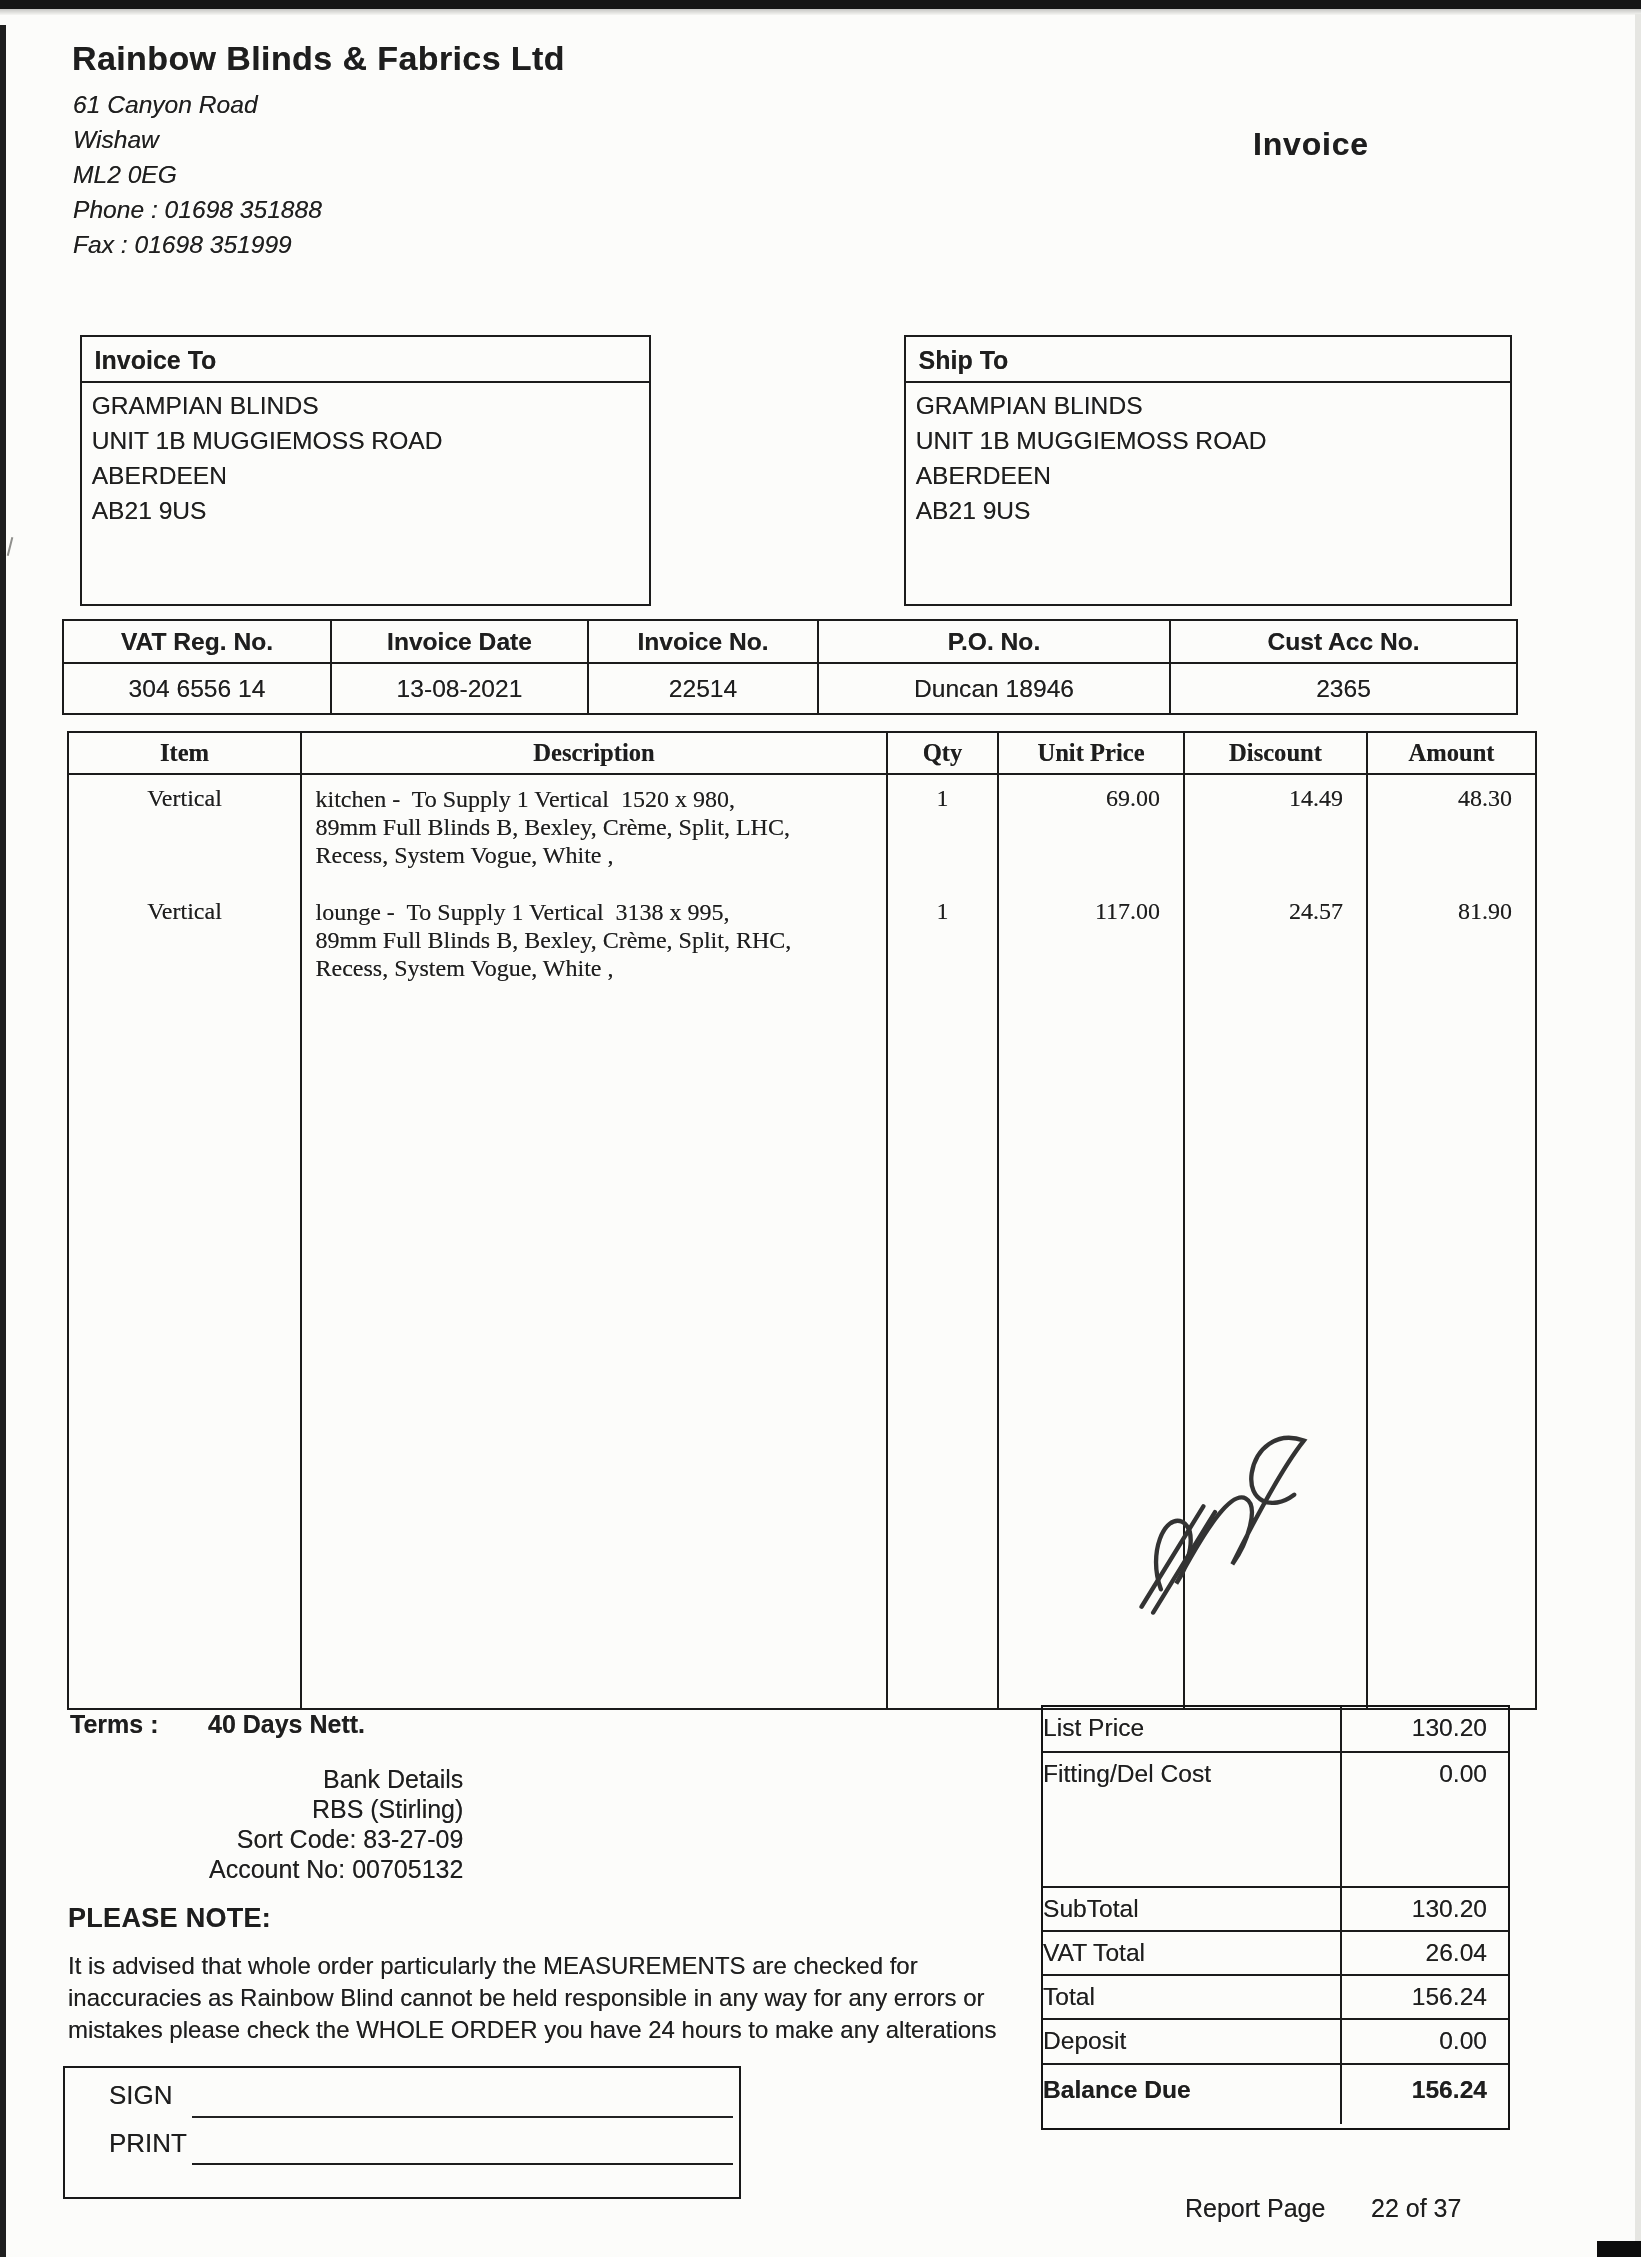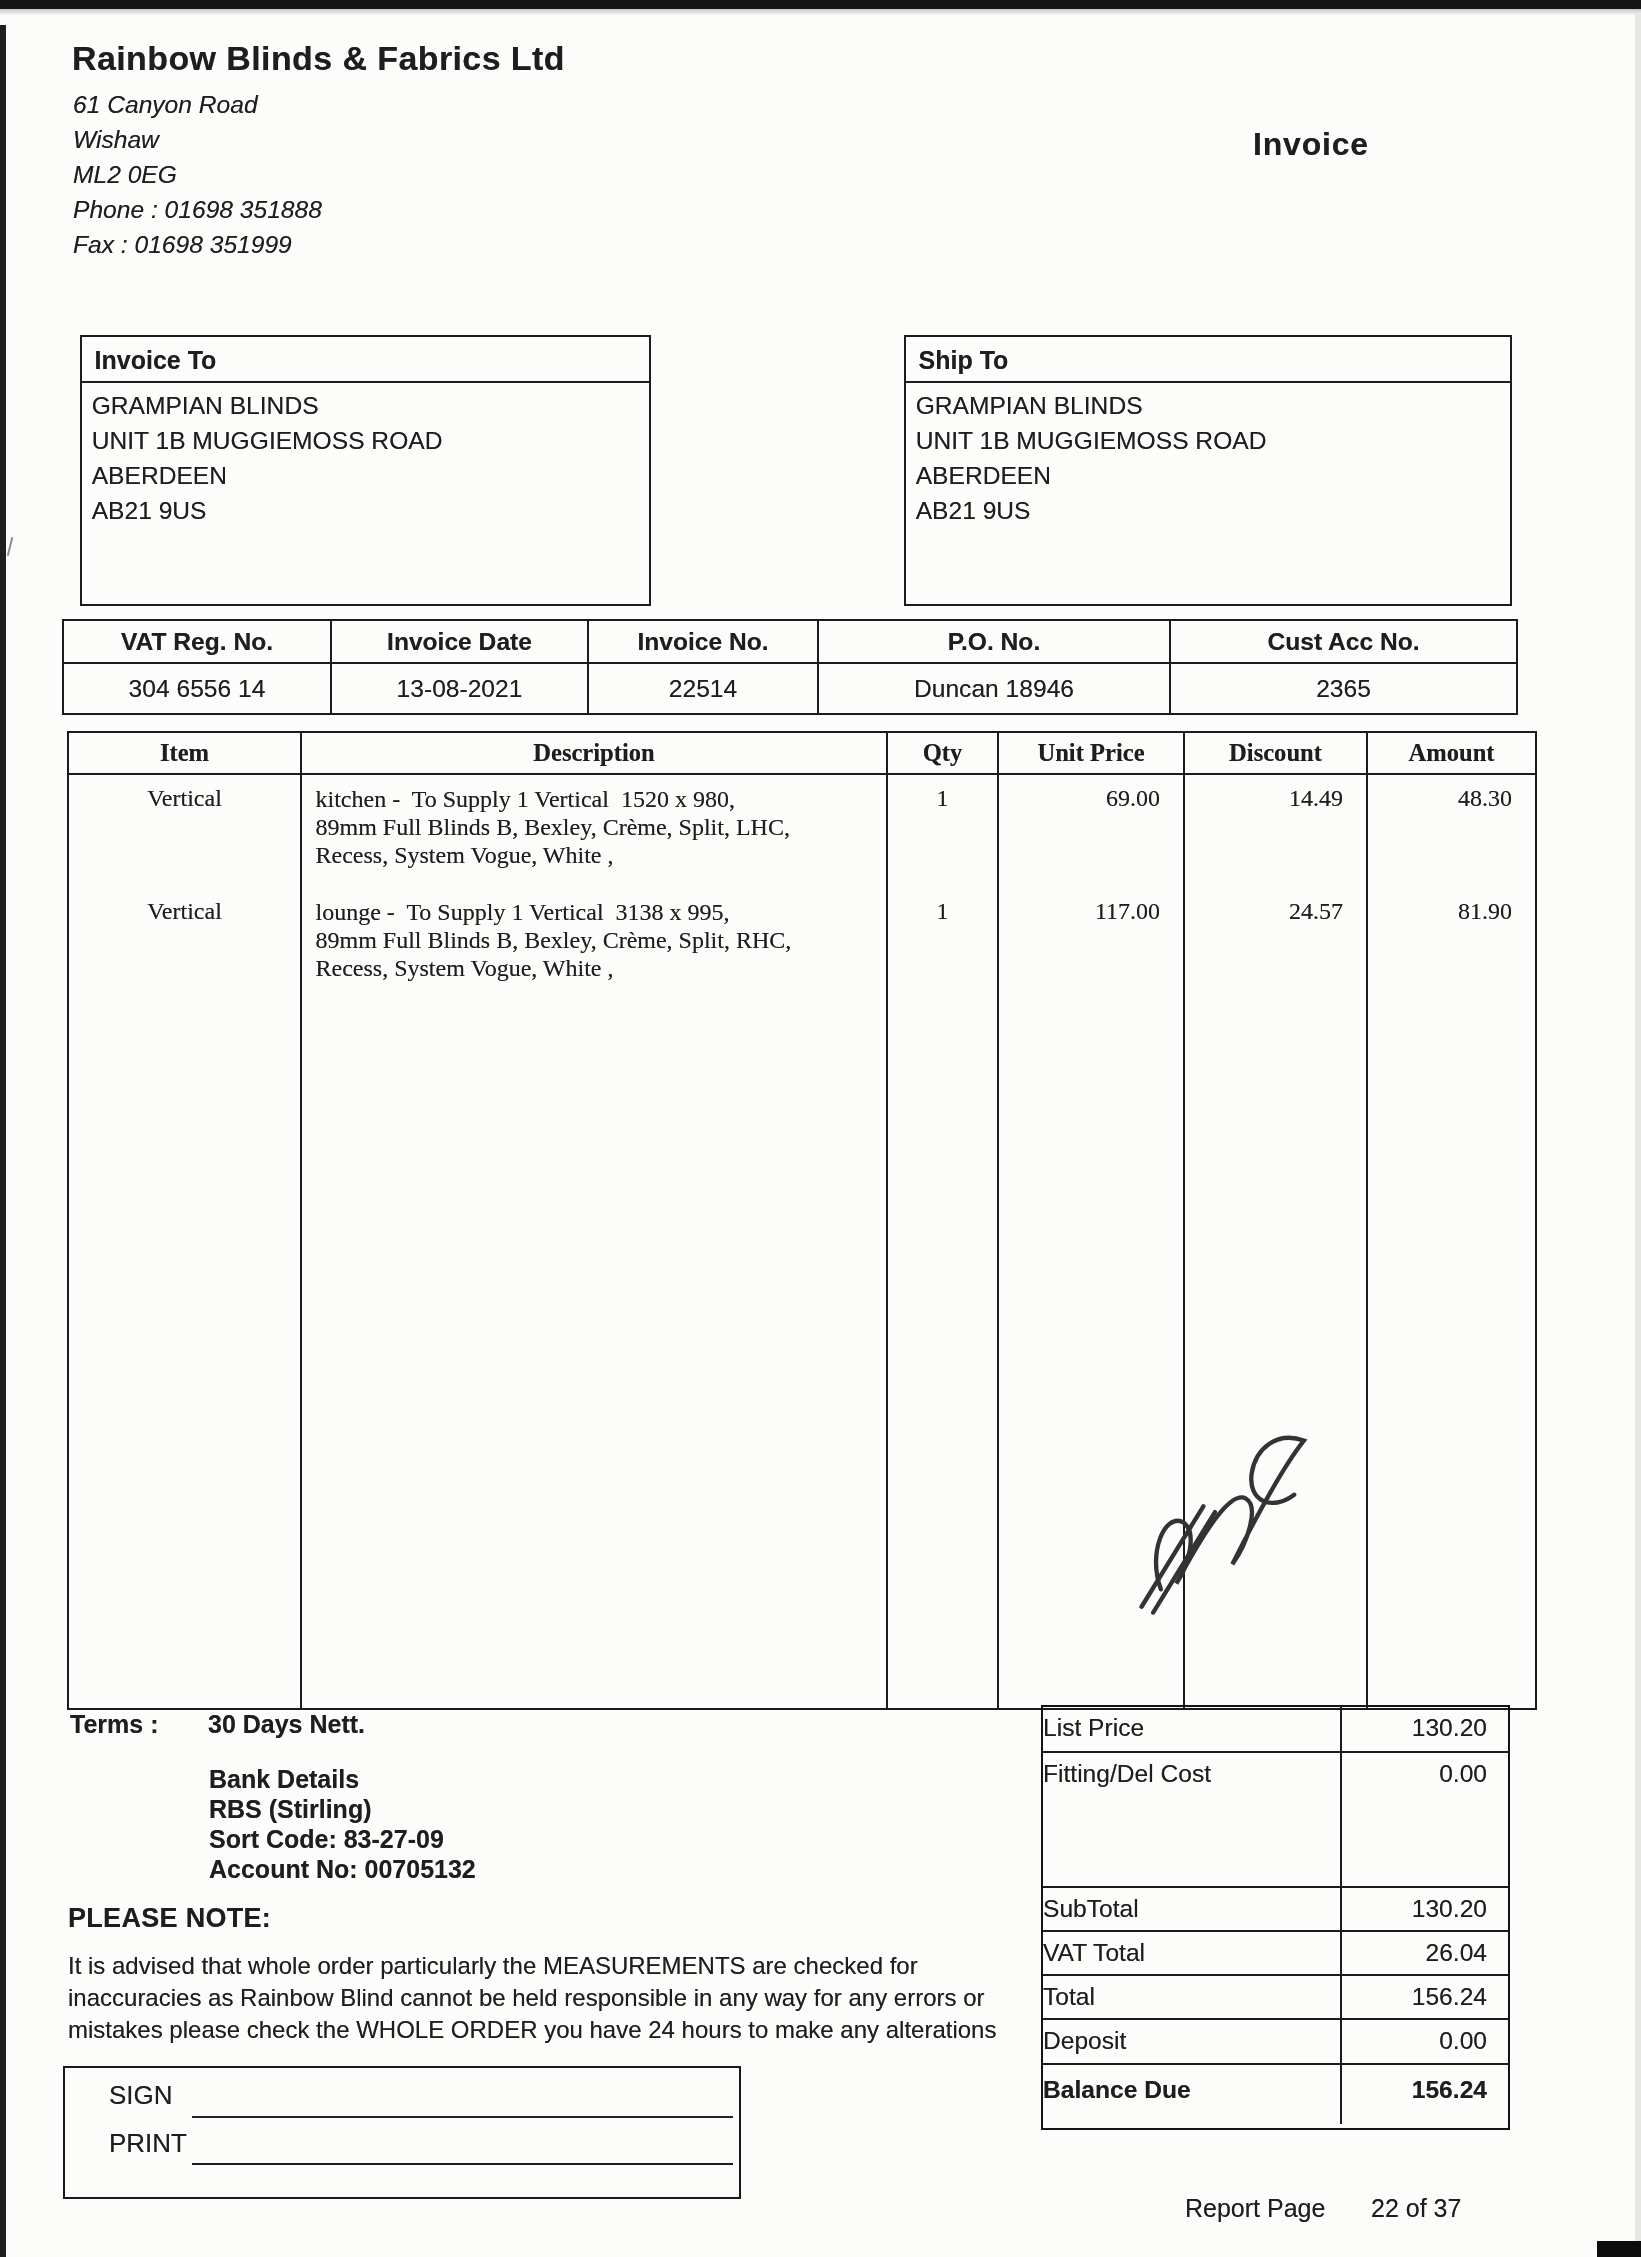--- a/index.html
+++ b/index.html
@@ -57,21 +57,21 @@
   .totals-box{position:absolute;left:1041px;top:1705px;width:469px;height:425px;border:2.9px solid #141414;}
   .t-row{display:grid;grid-template-columns:299px 1fr;}
   .t-row + .t-row{border-top:2.4px solid #1b1b1b;}
   .t-label{padding:6.8px 11.6px 0 0;font-size:24.6px;border-right:2.4px solid #1b1b1b;}
   .t-value{text-align:right;padding:6.8px 21px 0 0;font-size:24.6px;}
   .t-row.bold .t-label,.t-row.bold .t-value{font-weight:bold;padding-top:10.6px;}
 
   
   .terms-label{position:absolute;left:70px;top:1710px;font-size:25px;font-weight:bold;}
   .terms-value{position:absolute;left:208px;top:1710px;font-size:25px;font-weight:bold;}
-  .bank-block{position:absolute;left:209px;top:1764px;font-size:25px;font-weight:bold;line-height:30px;}
+  .bank-block{position:absolute;left:209px;top:1764px;font-size:25px;font-weight:normal;line-height:30px;text-align:right;}
   .please-note{position:absolute;left:68px;top:1903px;font-size:27px;font-weight:bold;letter-spacing:0.3px;}
   .note-block{position:absolute;left:68px;top:1950px;font-size:24px;line-height:32px;}
   .note-block .nline{white-space:pre;}
 
   
   .sign-box{position:absolute;left:63px;top:2066px;width:678px;height:133px;border:2.9px solid #191919;}
   .sign-label{position:absolute;left:44px;top:11.6px;font-size:26px;}
   .print-label{position:absolute;left:44px;top:60px;font-size:26px;}
   .sign-line{position:absolute;left:127px;top:48px;width:541px;border-bottom:2.4px solid #232323;}
   .print-line{position:absolute;left:127px;top:95px;width:541px;border-bottom:2.9px solid #1d1d1d;}
@@ -248,21 +248,21 @@
       <div class="t-label txt">Deposit</div>
       <div class="t-value txt">0.00</div>
     </div>
     <div class="t-row bold" style="height:61px">
       <div class="t-label txt">Balance Due</div>
       <div class="t-value txt">156.24</div>
     </div>
   </div>
 
   <div class="terms-label txt">Terms :</div>
-  <div class="terms-value txt">30 Days Nett.</div>
+  <div class="terms-value txt">40 Days Nett.</div>
 
   <div class="bank-block txt">
     <div>Bank Details</div>
     <div>RBS (Stirling)</div>
     <div>Sort Code: 83-27-09</div>
     <div>Account No: 00705132</div>
   </div>
 
   <div class="please-note txt">PLEASE NOTE:</div>
   <div class="note-block txt">

